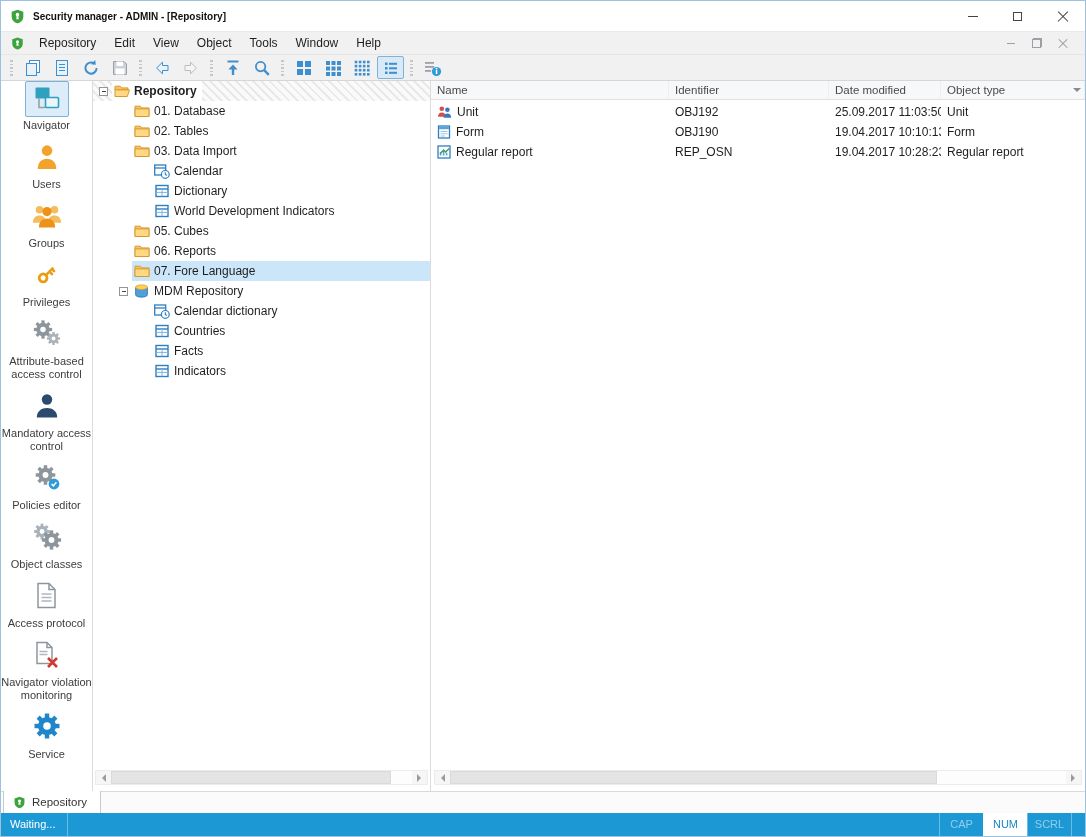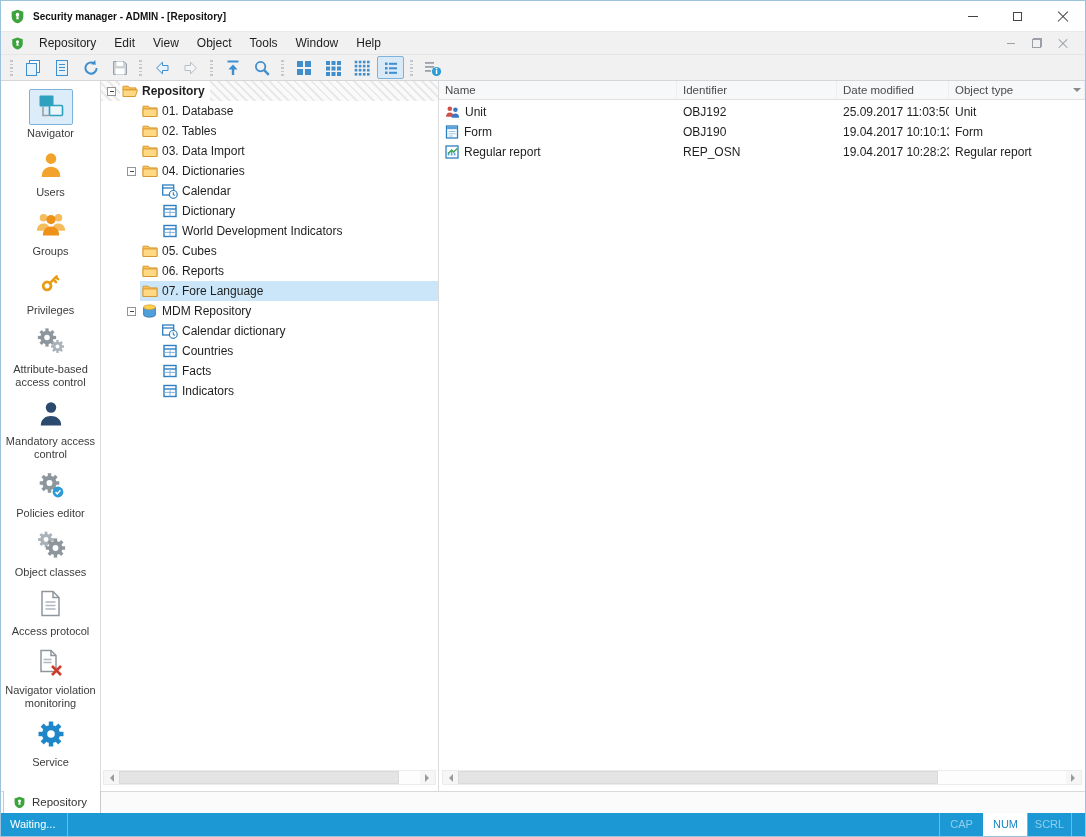--- a/index.html
+++ b/index.html
@@ -40,21 +40,21 @@
   .toolbar{height:27px;background:#f1f1f1;border-top:1px solid #e6e6e6;border-bottom:1px solid #d5d6d7;display:flex;align-items:center;padding:0 4px;}
   .tb-grip{width:3px;height:16px;margin:0 5px;background:repeating-linear-gradient(to bottom,#c3c7cb 0 1.5px,rgba(0,0,0,0) 1.5px 3.5px);}
   .tb-btn{width:27px;height:23px;display:flex;align-items:center;justify-content:center;border:1px solid transparent;border-radius:2px;margin:0 1px;}
   .tb-btn.selected{background:#d8eaf8;border-color:#7fb2d9;}
   .tb-ic{display:flex;}
 
   
   .main{position:absolute;top:80px;bottom:45px;left:0;right:0;display:flex;background:#fff;}
 
   
-  .sidebar{width:100px;flex:none;background:#fff;border-right:1px solid #dcdcdc;padding-top:8px;overflow:hidden;}
+  .sidebar{width:92px;flex:none;background:#fff;border-right:1px solid #dcdcdc;overflow:hidden;}
   .side-item{display:flex;flex-direction:column;align-items:center;margin-bottom:8px;}
   .side-icon{width:44px;height:36px;display:flex;align-items:center;justify-content:center;border:1px solid transparent;border-radius:2px;}
   .side-item.selected .side-icon{background:#dcecf9;border-color:#7fb2d9;}
   .side-label{margin-top:2px;font-size:11px;line-height:1.18;color:#3c3c3c;text-align:center;max-width:96px;}
 
   
   .treepanel{width:338px;flex:none;position:relative;background:#fff;border-right:1px solid #dcdcdc;}
   .tree{position:absolute;top:0;left:0;right:0;bottom:26px;overflow:hidden;}
   .tree-row{display:flex;align-items:center;height:20px;font-size:12px;color:#1e1e1e;}
   .tree-row .indent{flex:none;height:100%;}
@@ -558,35 +558,20 @@
                   <svg width="16" height="14" viewBox="0 0 16 14">
                     <path d="M1 2.2h5.2l1.6 1.7H15v8.6H1z" fill="#fdc35a" stroke="#d79a33"></path>
                     <path d="M1 4.9h14v7.6H1z" fill="#fed883" stroke="#d79a33"></path>
                   </svg>
                 </span>
                 <span class="tree-label">03. Data Import</span>
               </span>
             </span>
           </div>
           <div class="tree-row">
-            <span class="indent" style="width:26px"></span>
-            <span class="expander"></span>
-            <span class="row-main">
-              <span class="tree-chip">
-                <span class="tree-icon">
-                  <svg width="16" height="14" viewBox="0 0 16 14">
-                    <path d="M1 2.2h5.2l1.6 1.7H15v8.6H1z" fill="#fdc35a" stroke="#d79a33"></path>
-                    <path d="M1 4.9h14v7.6H1z" fill="#fed883" stroke="#d79a33"></path>
-                  </svg>
-                </span>
-                <span class="tree-label">04. Dictionaries</span>
-              </span>
-            </span>
-          </div>
-          <div class="tree-row">
             <span class="indent" style="width:46px"></span>
             <span class="expander-slot"></span>
             <span class="row-main">
               <span class="tree-chip">
                 <span class="tree-icon">
                   <svg width="16" height="15" viewBox="0 0 16 15">
                     <rect x="0.7" y="1" width="11" height="10" fill="#fff" stroke="#2d7fc1" stroke-width="1.3"></rect>
                     <path d="M0.7 4h11" stroke="#2d7fc1" stroke-width="1.3"></path>
                     <circle cx="11.3" cy="10.4" r="3.9" fill="#fff" stroke="#2d7fc1" stroke-width="1.2"></circle>
                     <path d="M11.3 8.3v2.2l1.5 1" fill="none" stroke="#2d7fc1" stroke-width="1.1"></path>

